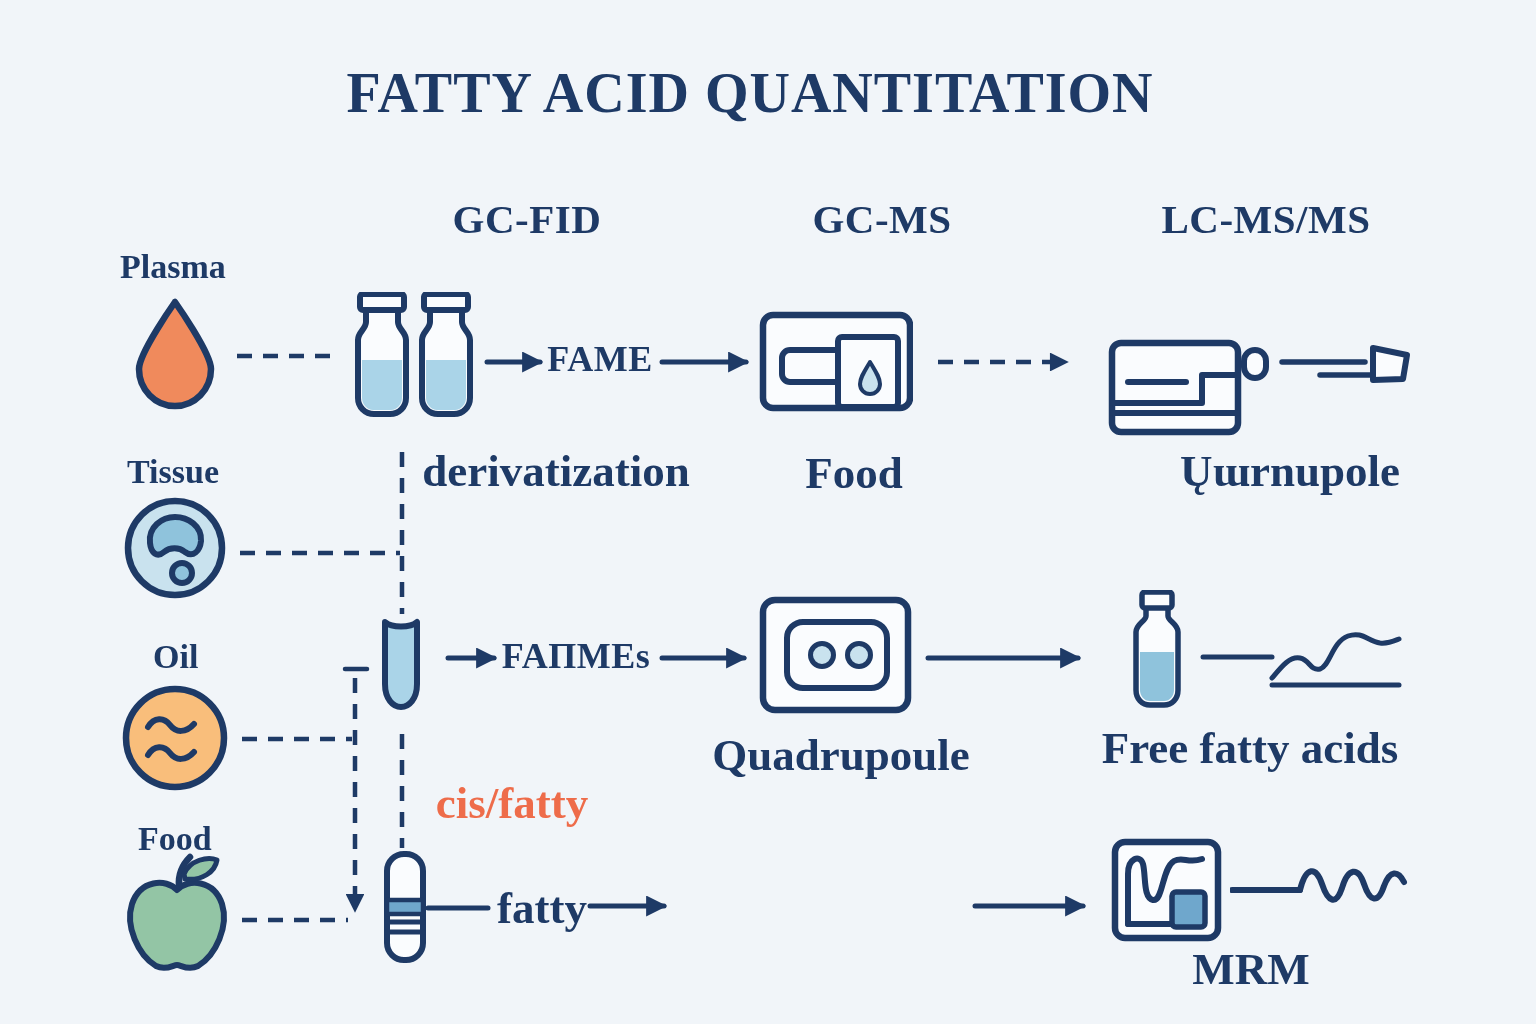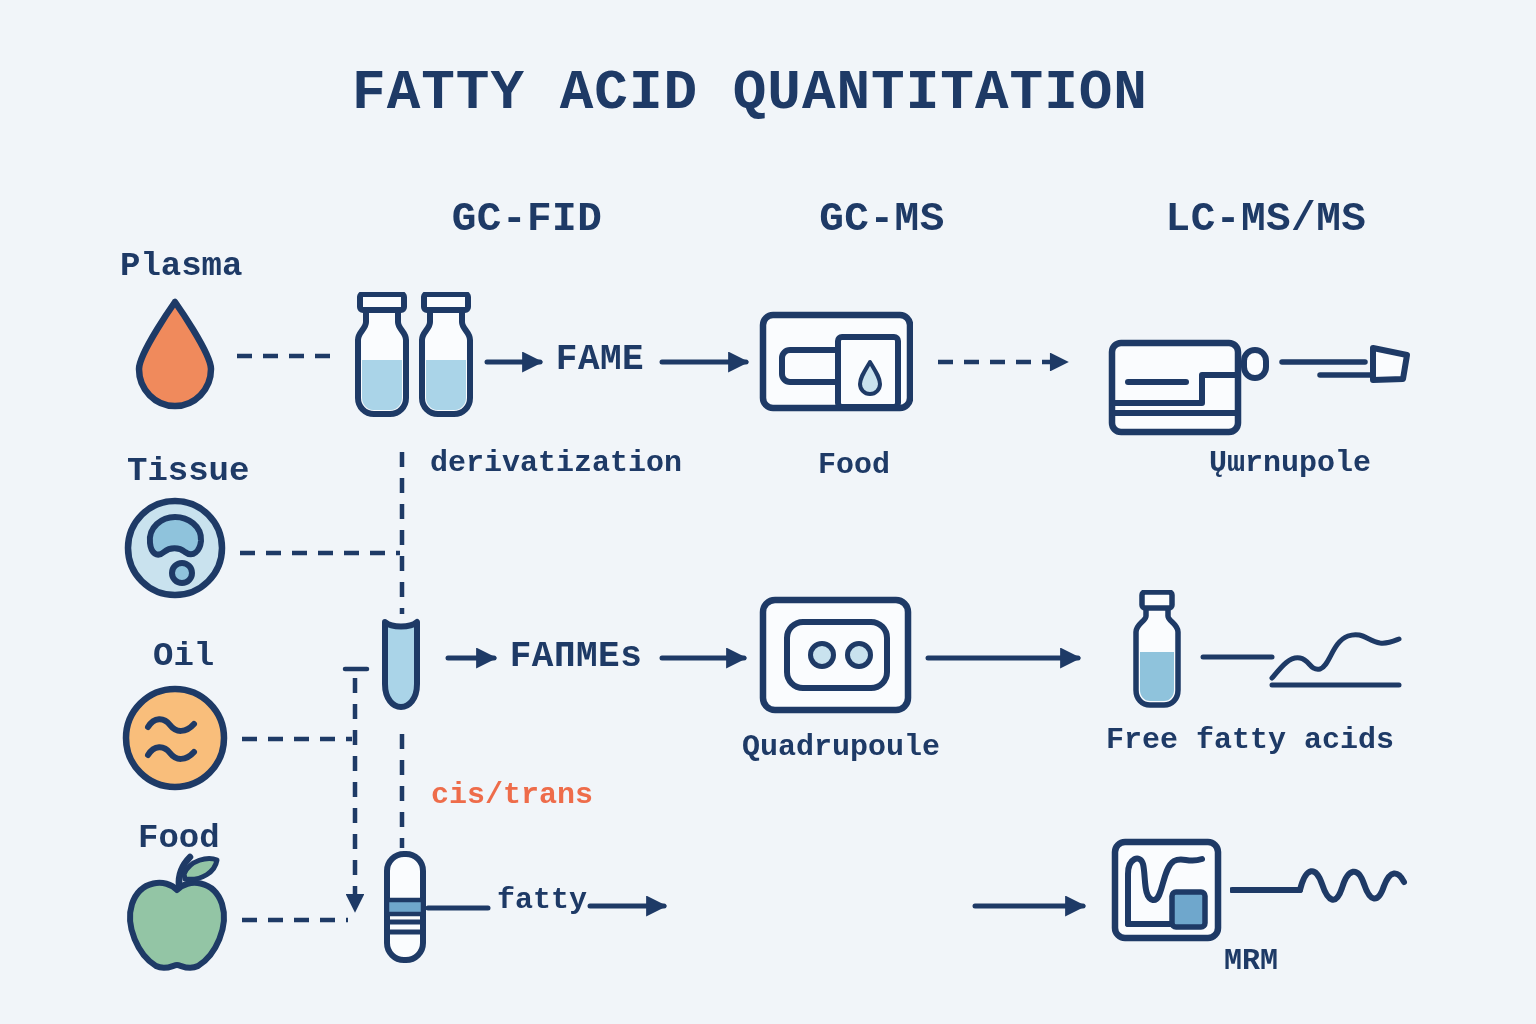--- a/index.html
+++ b/index.html
@@ -1,30 +1,30 @@
 <!DOCTYPE html>
 <html style="--bg: #f1f5f9; --navy: #1e3a66; --orange: #f08a5c; --amber: #f9be7b; --green: #93c5a5; --blue-light: #aad4e8; --blue-pale: #c9e2ee; --blue-mid: #8fc3dc; --blue-steel: #6fa7cc; --accent: #ee6c4a; --icon-bg: #fafcfe;"><head>
 <meta charset="utf-8">
 <style>
   html,body { margin:0; padding:0; }
   .canvas {
     position:relative; width:1536px; height:1024px;
     background:var(--bg,#f1f5f9);
-    font-family:Liberation Mono, monospace;
+    font-family:Liberation Serif, serif;
     color:var(--navy,#1e3a66);
     overflow:hidden;
   }
   .abs { position:absolute; }
   .t { white-space:nowrap; line-height:1.05; }
   .ctr { transform:translateX(-50%); }
   .title { font-size:56px; font-weight:800; letter-spacing:1px; }
   .colhead { font-size:41px; font-weight:700; letter-spacing:.5px; }
   .sample { font-size:34px; font-weight:600; }
   .step-big { font-size:36px; font-weight:700; letter-spacing:.5px; }
-  .step { font-size:30px; font-weight:600; }
+  .step { font-size:45px; font-weight:600; }
   .accent { color:var(--accent,#ee6c4a); }
 
   
   .ln { stroke:var(--navy,#1e3a66); fill:none; stroke-linecap:round; stroke-linejoin:round; }
   .dash { stroke-dasharray:15 11; stroke-linecap:butt; }
   .fill-navy { fill:var(--navy,#1e3a66); stroke:none; }
   .fill-bg { fill:var(--icon-bg,#fafcfe); }
   .fill-orange { fill:var(--orange,#f08a5c); }
   .fill-amber { fill:var(--amber,#f9be7b); }
   .fill-green { fill:var(--green,#93c5a5); }
@@ -173,20 +173,20 @@
     <path class="ln" stroke-width="6" d="M2,32 H70"></path>
     <path class="ln" stroke-width="6" d="M70,32 C76,8 86,8 92,26 C98,44 106,48 112,30 C118,10 128,8 134,26 C140,44 148,46 154,28 C160,12 168,12 174,24"></path>
   </svg>
 
   <div class="abs t step-big ctr" style="left:600px; top:341px;">FAME</div>
   <div class="abs t step ctr" style="left:556px; top:448px;">derivatization</div>
   <div class="abs t step ctr" style="left:854px; top:450px;">Food</div>
   <div class="abs t step ctr" style="left:1258px; top:448px;margin-left:32px;">Ųɯrnupole</div>
 
   <div class="abs t step-big ctr" style="left:576px; top:638px;">FAΠMEs</div>
-  <div class="abs t step accent ctr" style="left:512px; top:780px;">cis/trans</div>
+  <div class="abs t step accent ctr" style="left:512px; top:780px;">cis/fatty</div>
   <div class="abs t step ctr" style="left:1250px; top:725px;">Free fatty acids</div>
   <div class="abs t step ctr" style="left:841px; top:732px;">Quadrupoule</div>
 
   <div class="abs t step ctr" style="left:542px; top:885px;">fatty</div>
   <div class="abs t step ctr" style="left:1251px; top:946px;">MRM</div>
 
 </div>
 
 </body></html>

